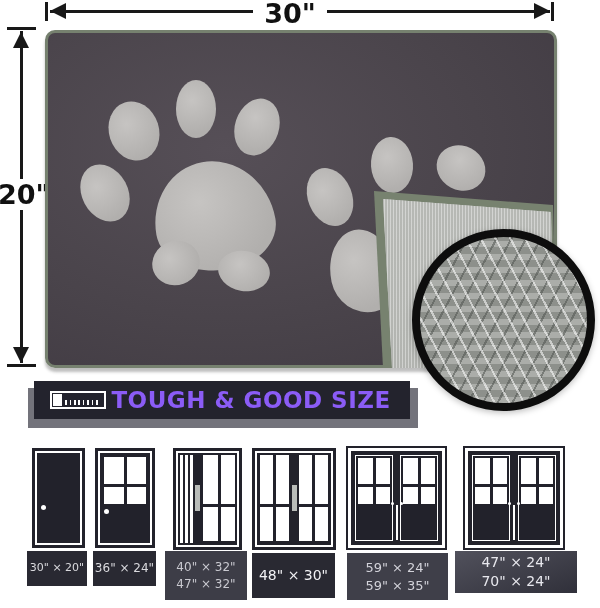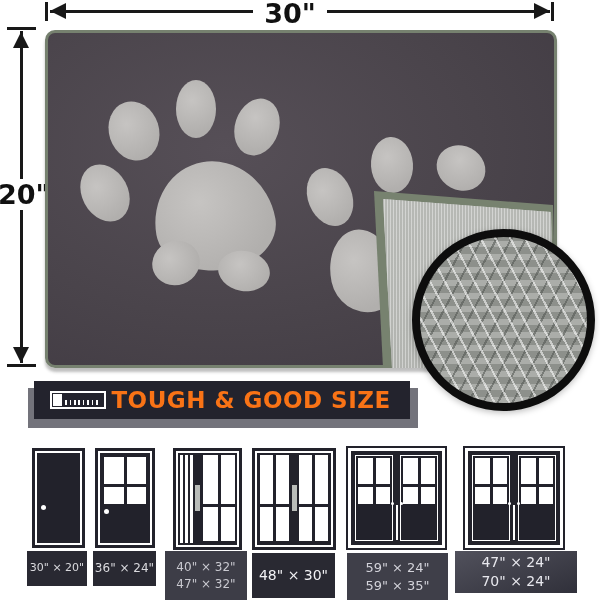--- a/index.html
+++ b/index.html
@@ -45,21 +45,21 @@
      box-shadow:0 2px 6px rgba(0,0,0,.25); }
 
   
   .banner-shadow { position:absolute; left:28px; top:388px; width:390px; height:40px; background:#73737b; }
   .banner { position:absolute; left:34px; top:381px; width:376px; height:38px; background:#23232d;
             display:flex; align-items:center; }
   .ruler { position:relative; margin-left:16px; width:56px; height:18px; border:2px solid #fff; flex:0 0 auto; }
   .ruler::before { content:""; position:absolute; left:1px; top:1px; bottom:1px; width:9px; background:#fff; }
   .ruler::after  { content:""; position:absolute; left:13px; right:3px; bottom:2px; height:5px;
                    background:repeating-linear-gradient(90deg,#fff 0 1.5px, transparent 1.5px 4.5px); }
-  .banner-text { flex:1; text-align:center; color:#f97316; font-weight:bold; font-size:23px;
+  .banner-text { flex:1; text-align:center; color:#8b5cf6; font-weight:bold; font-size:23px;
                  letter-spacing:.5px; padding-right:14px; font-family:"DejaVu Sans",sans-serif; }
 
   
   .door { position:absolute; background:#22222b; }
   .door-inner { position:absolute; left:3px; right:3px; top:3px; bottom:3px; border:2px solid #fff; }
   .knob { position:absolute; left:4px; top:58%; width:5px; height:5px; border-radius:50%; background:#fff; }
   .win-grid { display:grid; grid-template-columns:1fr 1fr; grid-template-rows:57% 1fr; gap:3px;
               background:#22222b; }
   .win-grid span { background:#fff; }
   .d2-window { position:absolute; left:4px; right:4px; top:4px; height:52%; }

